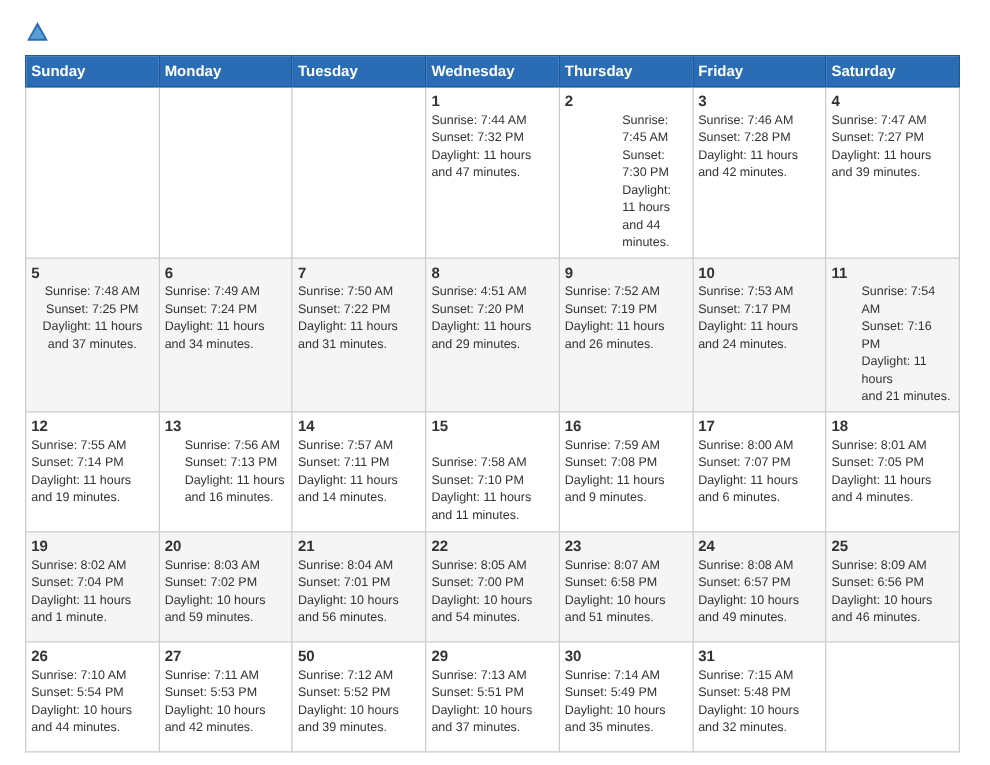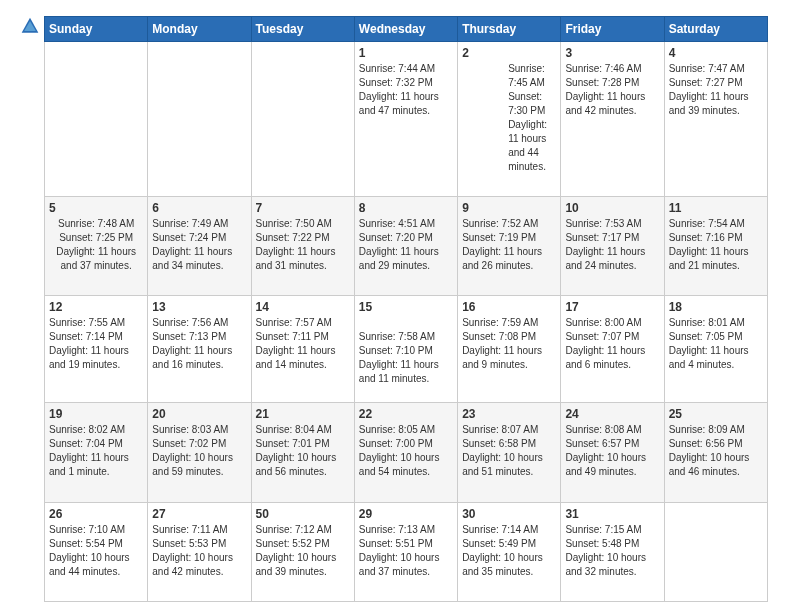--- a/index.html
+++ b/index.html
@@ -8,20 +8,21 @@
       background: #fff;
       width: 792px;
       height: 612px;
       overflow: hidden;
     }
     .page {
       width: 788px;
       height: 612px;
       padding: 16px 20px 10px 20px;
       display: flex;
+      flex-direction: column;
     }
     .header {
       display: flex;
       justify-content: space-between;
       align-items: flex-start;
       margin-bottom: 8px;
     }
     .logo {
       display: flex;
       align-items: center;
@@ -200,37 +201,37 @@
           </td>
           <td>
             <span class="day-num">10</span>
             <div class="day-info" style="white-space: pre-line;">Sunrise: 7:53 AM
 Sunset: 7:17 PM
 Daylight: 11 hours
 and 24 minutes.</div>
           </td>
           <td>
             <span class="day-num">11</span>
-            <div class="day-info" style="white-space: pre-line;">Sunrise: 7:54 AM
+            <div class="day-info" style="white-space: pre-line; margin-left: 24px;">Sunrise: 7:54 AM
 Sunset: 7:16 PM
 Daylight: 11 hours
 and 21 minutes.</div>
           </td>
         </tr>
         <tr>
           <td>
             <span class="day-num">12</span>
             <div class="day-info" style="white-space: pre-line;">Sunrise: 7:55 AM
 Sunset: 7:14 PM
 Daylight: 11 hours
 and 19 minutes.</div>
           </td>
           <td>
             <span class="day-num">13</span>
-            <div class="day-info" style="white-space: pre-line;">Sunrise: 7:56 AM
+            <div class="day-info" style="white-space: pre-line; margin-left: 16px;">Sunrise: 7:56 AM
 Sunset: 7:13 PM
 Daylight: 11 hours
 and 16 minutes.</div>
           </td>
           <td>
             <span class="day-num">14</span>
             <div class="day-info" style="white-space: pre-line;">Sunrise: 7:57 AM
 Sunset: 7:11 PM
 Daylight: 11 hours
 and 14 minutes.</div>

